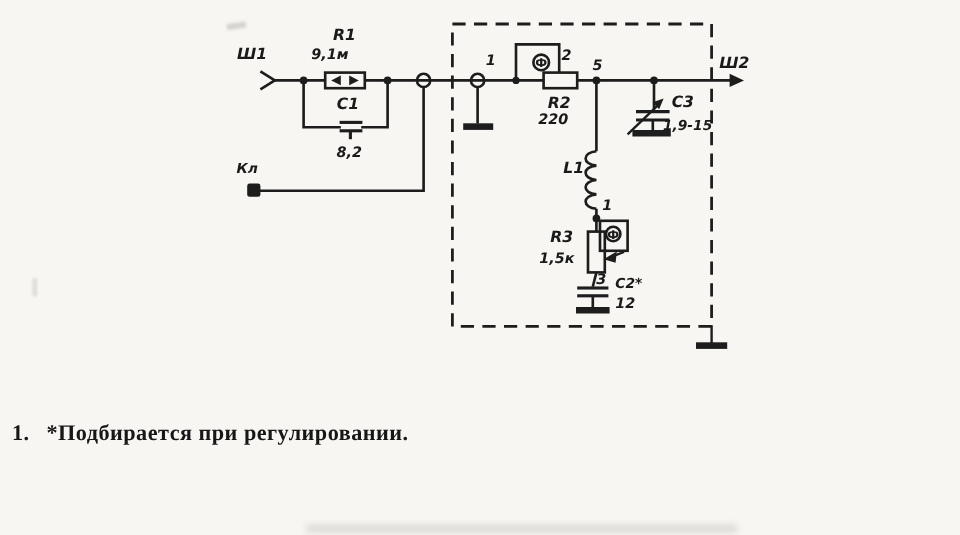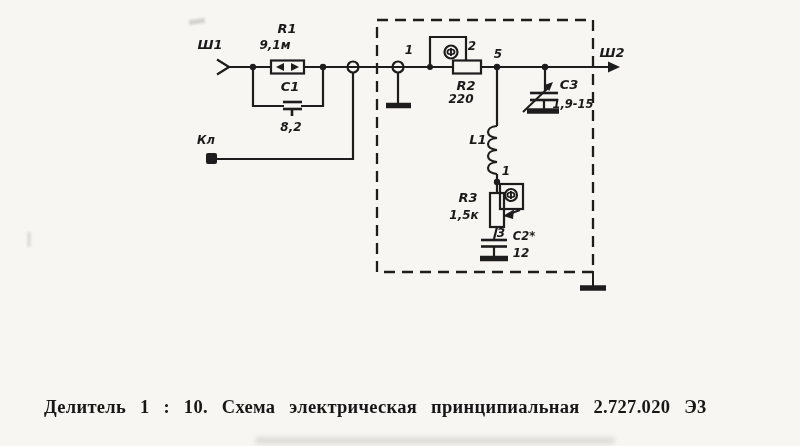--- a/index.html
+++ b/index.html
@@ -151,22 +151,22 @@
       <path class="thin" d="M523,112 L549,87"></path>
       <polygon class="dot" points="553,82 549.3,91.1 543.8,85.3"></polygon>
       <path class="wire" d="M544,100 V109"></path>
       <path class="gndbar" d="M527,111 H559"></path>
       <text class="lbl" x="569" y="89" text-anchor="middle">C3</text>
       <text class="small" x="573" y="108" text-anchor="middle">1,9-15</text>
     </g>
 
   </svg>
 
+  <div class="note-line">
+    <span class="note-number">1.</span><span>*Подбирается при регулировании.</span>
+  </div>
 
-  <div class="caption-line">
-    <span>Делитель 1 : 10. Схема электрическая принципиальная 2.727.020 Э3</span>
-  </div>
 
   <div class="smudge-topleft"></div>
   <div class="smudge-left"></div>
   <div class="smudge-bottom"></div>
 
 </div>
 
 </body></html>

